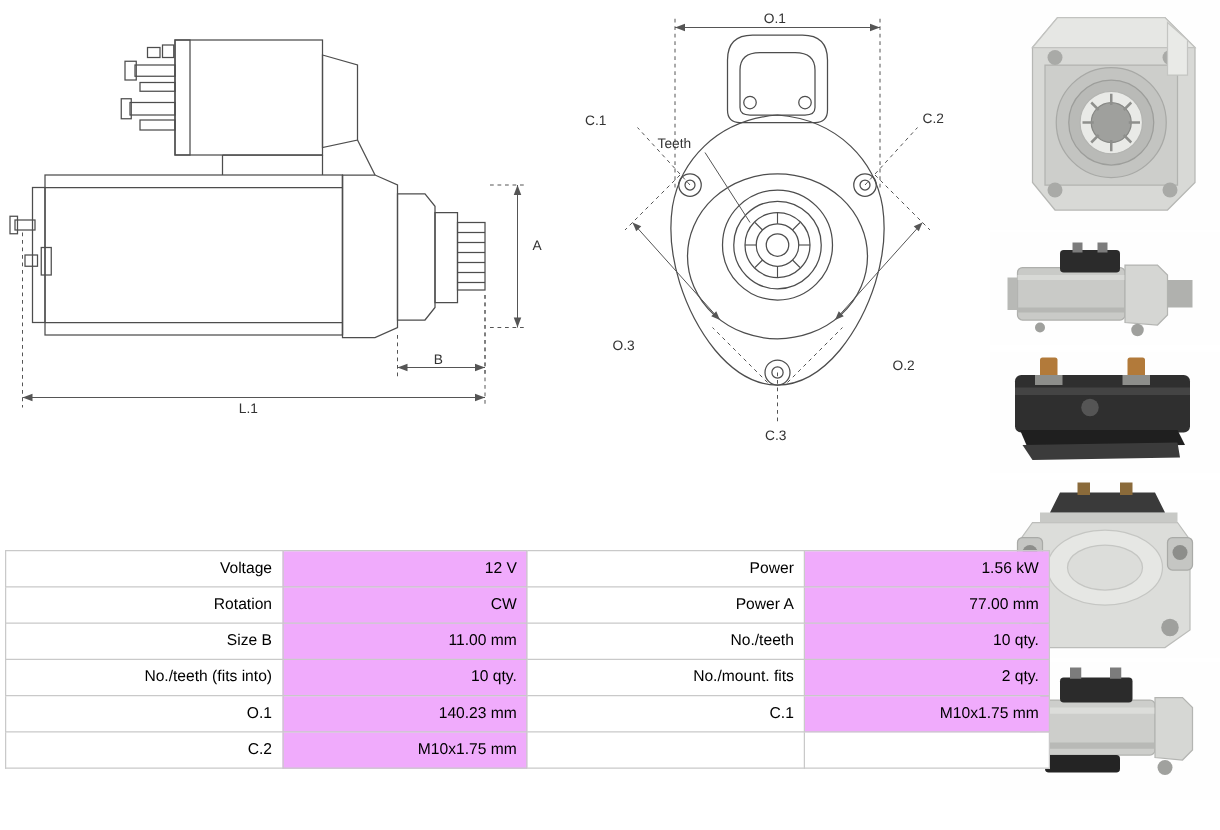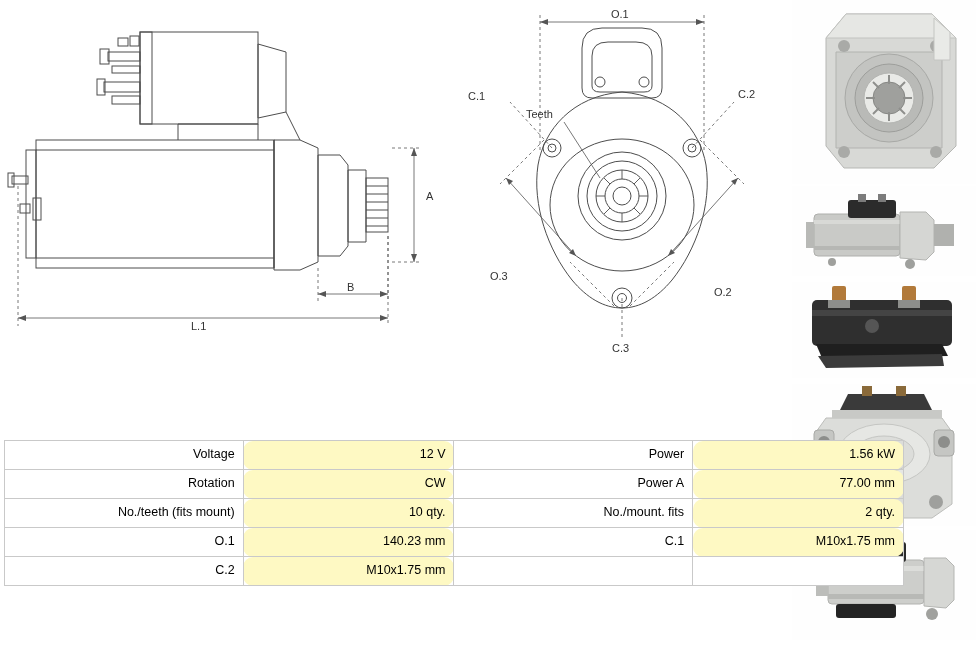--- a/index.html
+++ b/index.html
@@ -50,42 +50,41 @@
     width: 184px;
     background: #fdfdfd;
   }
   .photo svg { display: block; }
 
   
   .spec-table {
     position: absolute;
     left: 4px;
     top: 440px;
-    width: 900px;
+    width: 836px;
     border-collapse: collapse;
     font-size: 12.5px;
     color: #000;
   }
   .spec-table td {
     border: 1px solid #c9c9c9;
     padding: 4px 8px;
     height: 20px;
     vertical-align: middle;
     line-height: 1.25;
   }
   .spec-table td.label {
     text-align: right;
     width: 155px;
     background: #ffffff;
   }
   .spec-table td.value {
     text-align: right;
     width: 135px;
-    background: #fef9c3;
-    border-radius: 10px;
+    background: #f0abfc;
   }
   .spec-table td.empty {
     background: #ffffff;
   }
 
   
   .watermark {
     position: absolute;
     left: 360px;
     top: 350px;
@@ -414,21 +413,27 @@
         <td class="label">Power</td>
         <td class="value">1.56 kW</td>
       </tr>
       <tr>
         <td class="label">Rotation</td>
         <td class="value">CW</td>
         <td class="label">Power A</td>
         <td class="value">77.00 mm</td>
       </tr>
       <tr>
-        <td class="label">No./teeth (fits mount)</td>
+        <td class="label">Size B</td>
+        <td class="value">11.00 mm</td>
+        <td class="label">No./teeth</td>
+        <td class="value">10 qty.</td>
+      </tr>
+      <tr>
+        <td class="label">No./teeth (fits into)</td>
         <td class="value">10 qty.</td>
         <td class="label">No./mount. fits</td>
         <td class="value">2 qty.</td>
       </tr>
       <tr>
         <td class="label">O.1</td>
         <td class="value">140.23 mm</td>
         <td class="label">C.1</td>
         <td class="value">M10x1.75 mm</td>
       </tr>

